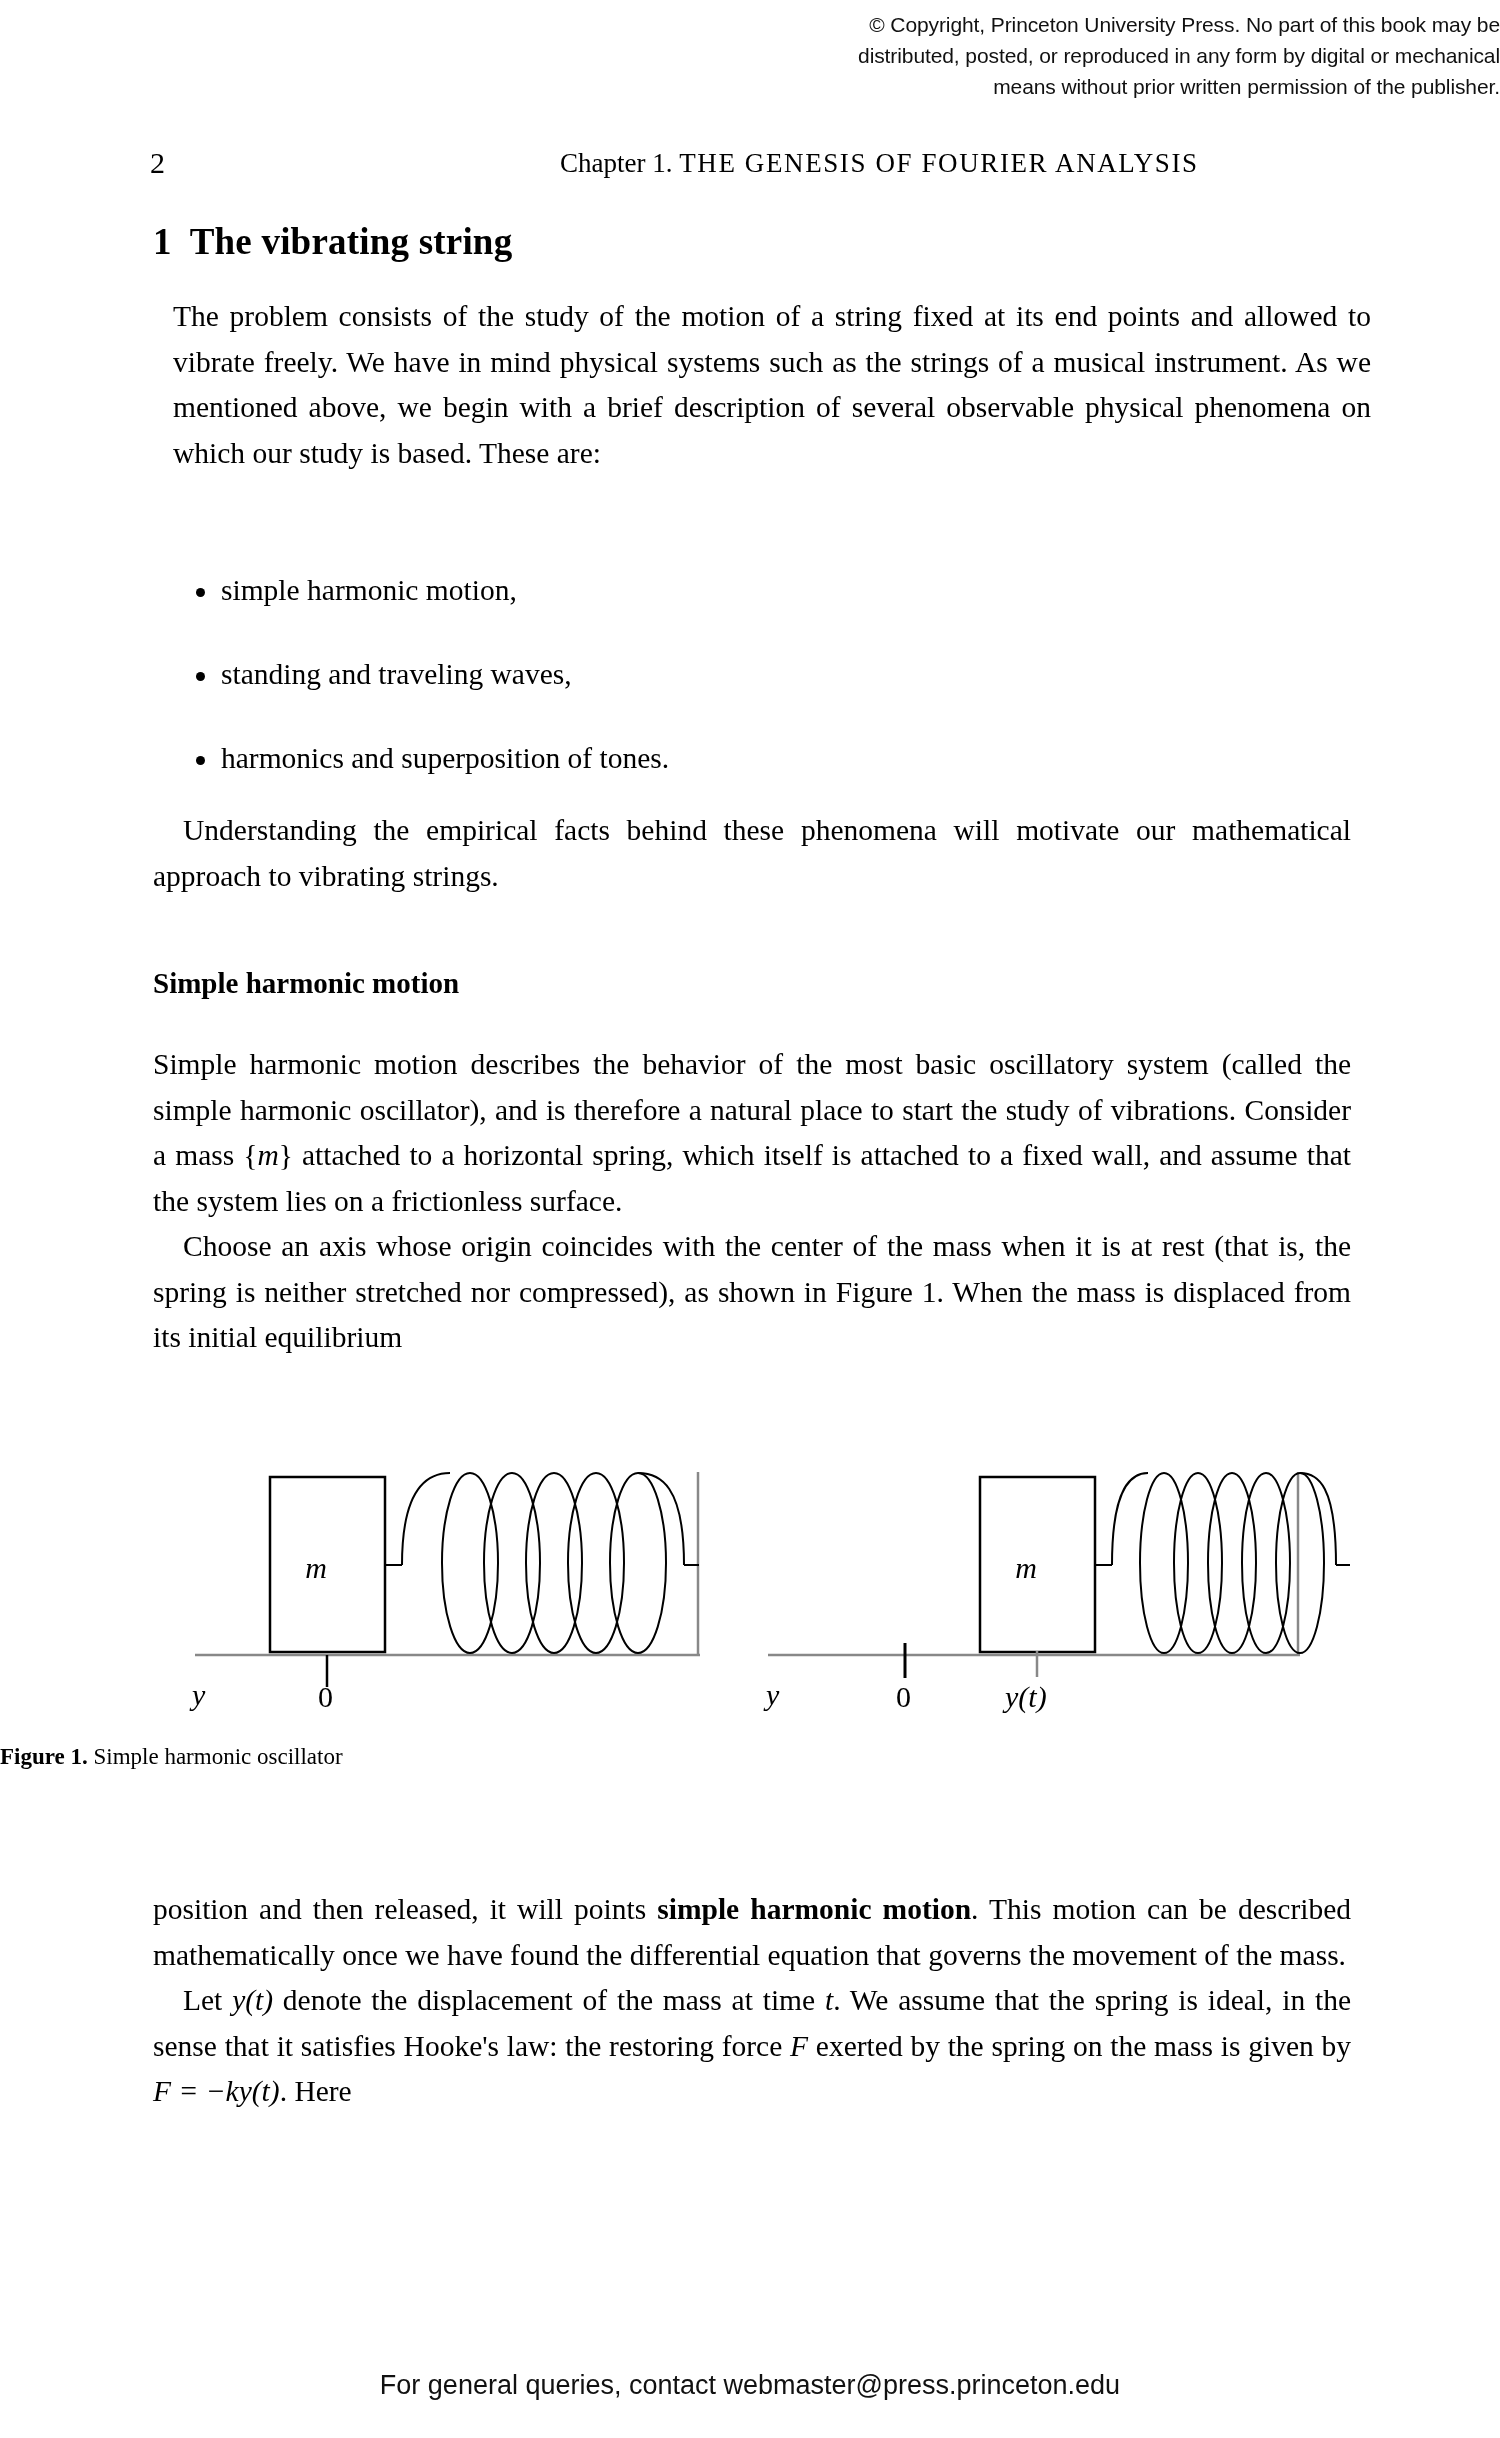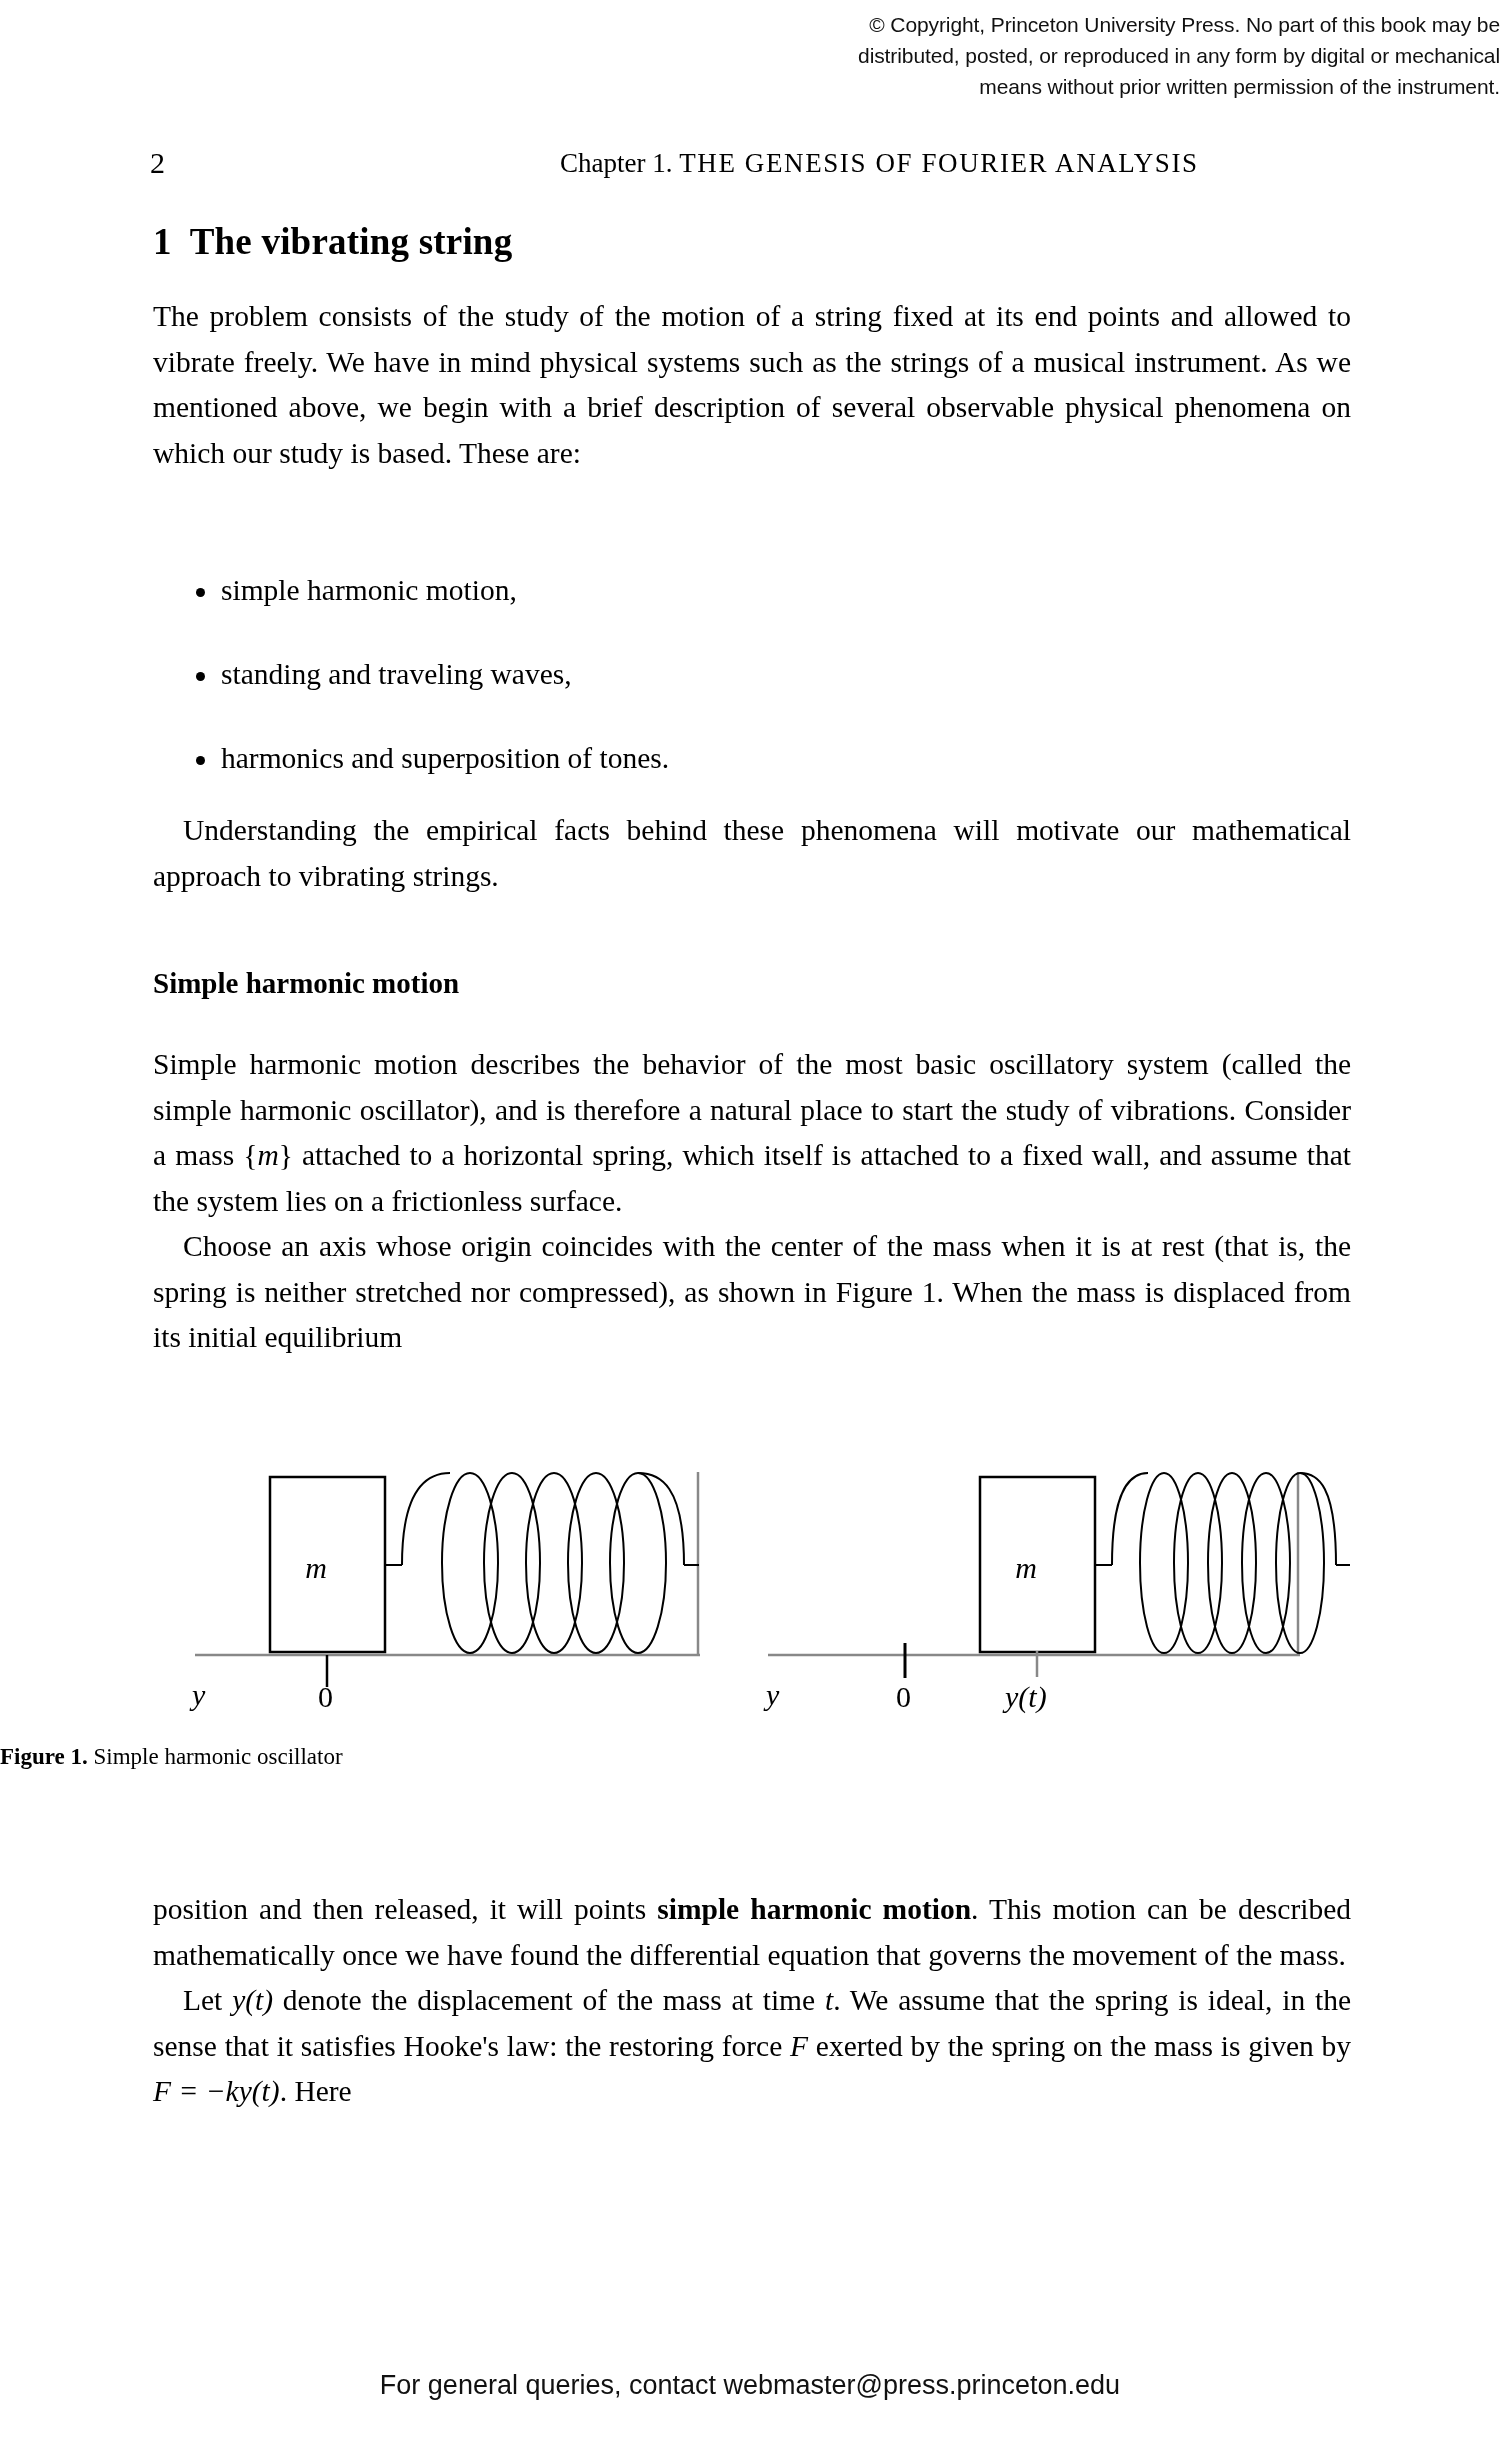--- a/index.html
+++ b/index.html
@@ -146,37 +146,37 @@
     font-size: 27px;
     color: #111111;
   }
 </style>
 </head>
 <body>
 
 <div class="copyright">
   <span>© Copyright, Princeton University Press. No part of this book may be</span>
   <span>distributed, posted, or reproduced in any form by digital or mechanical</span>
-  <span>means without prior written permission of the instrument.</span>
+  <span>means without prior written permission of the publisher.</span>
 </div>
 
 <div class="runhead">
   <div class="folio">2</div>
   <div class="runhead-title">
     <span>Chapter 1. </span><span class="caps">THE GENESIS OF FOURIER ANALYSIS</span>
   </div>
 </div>
 
 <div class="col" style="top:222px;">
   <h2 class="section-title">
     <span class="num">1</span><span>The vibrating string</span>
   </h2>
 </div>
 
-<div class="col" style="top:294px;">
+<div class="col" style="top:294px;margin-left:20px;">
   <p class="body">The problem consists of the study of the motion of a string fixed at its end points and allowed to vibrate freely. We have in mind physical systems such as the strings of a musical instrument. As we mentioned above, we begin with a brief description of several observable physical phenomena on which our study is based. These are:</p>
 </div>
 
 <div class="col" style="top:568px;">
   <ul class="phenomena">
     <li><span>simple harmonic motion,</span></li>
     <li><span>standing and traveling waves,</span></li>
     <li><span>harmonics and superposition of tones.</span></li>
   </ul>
 </div>

